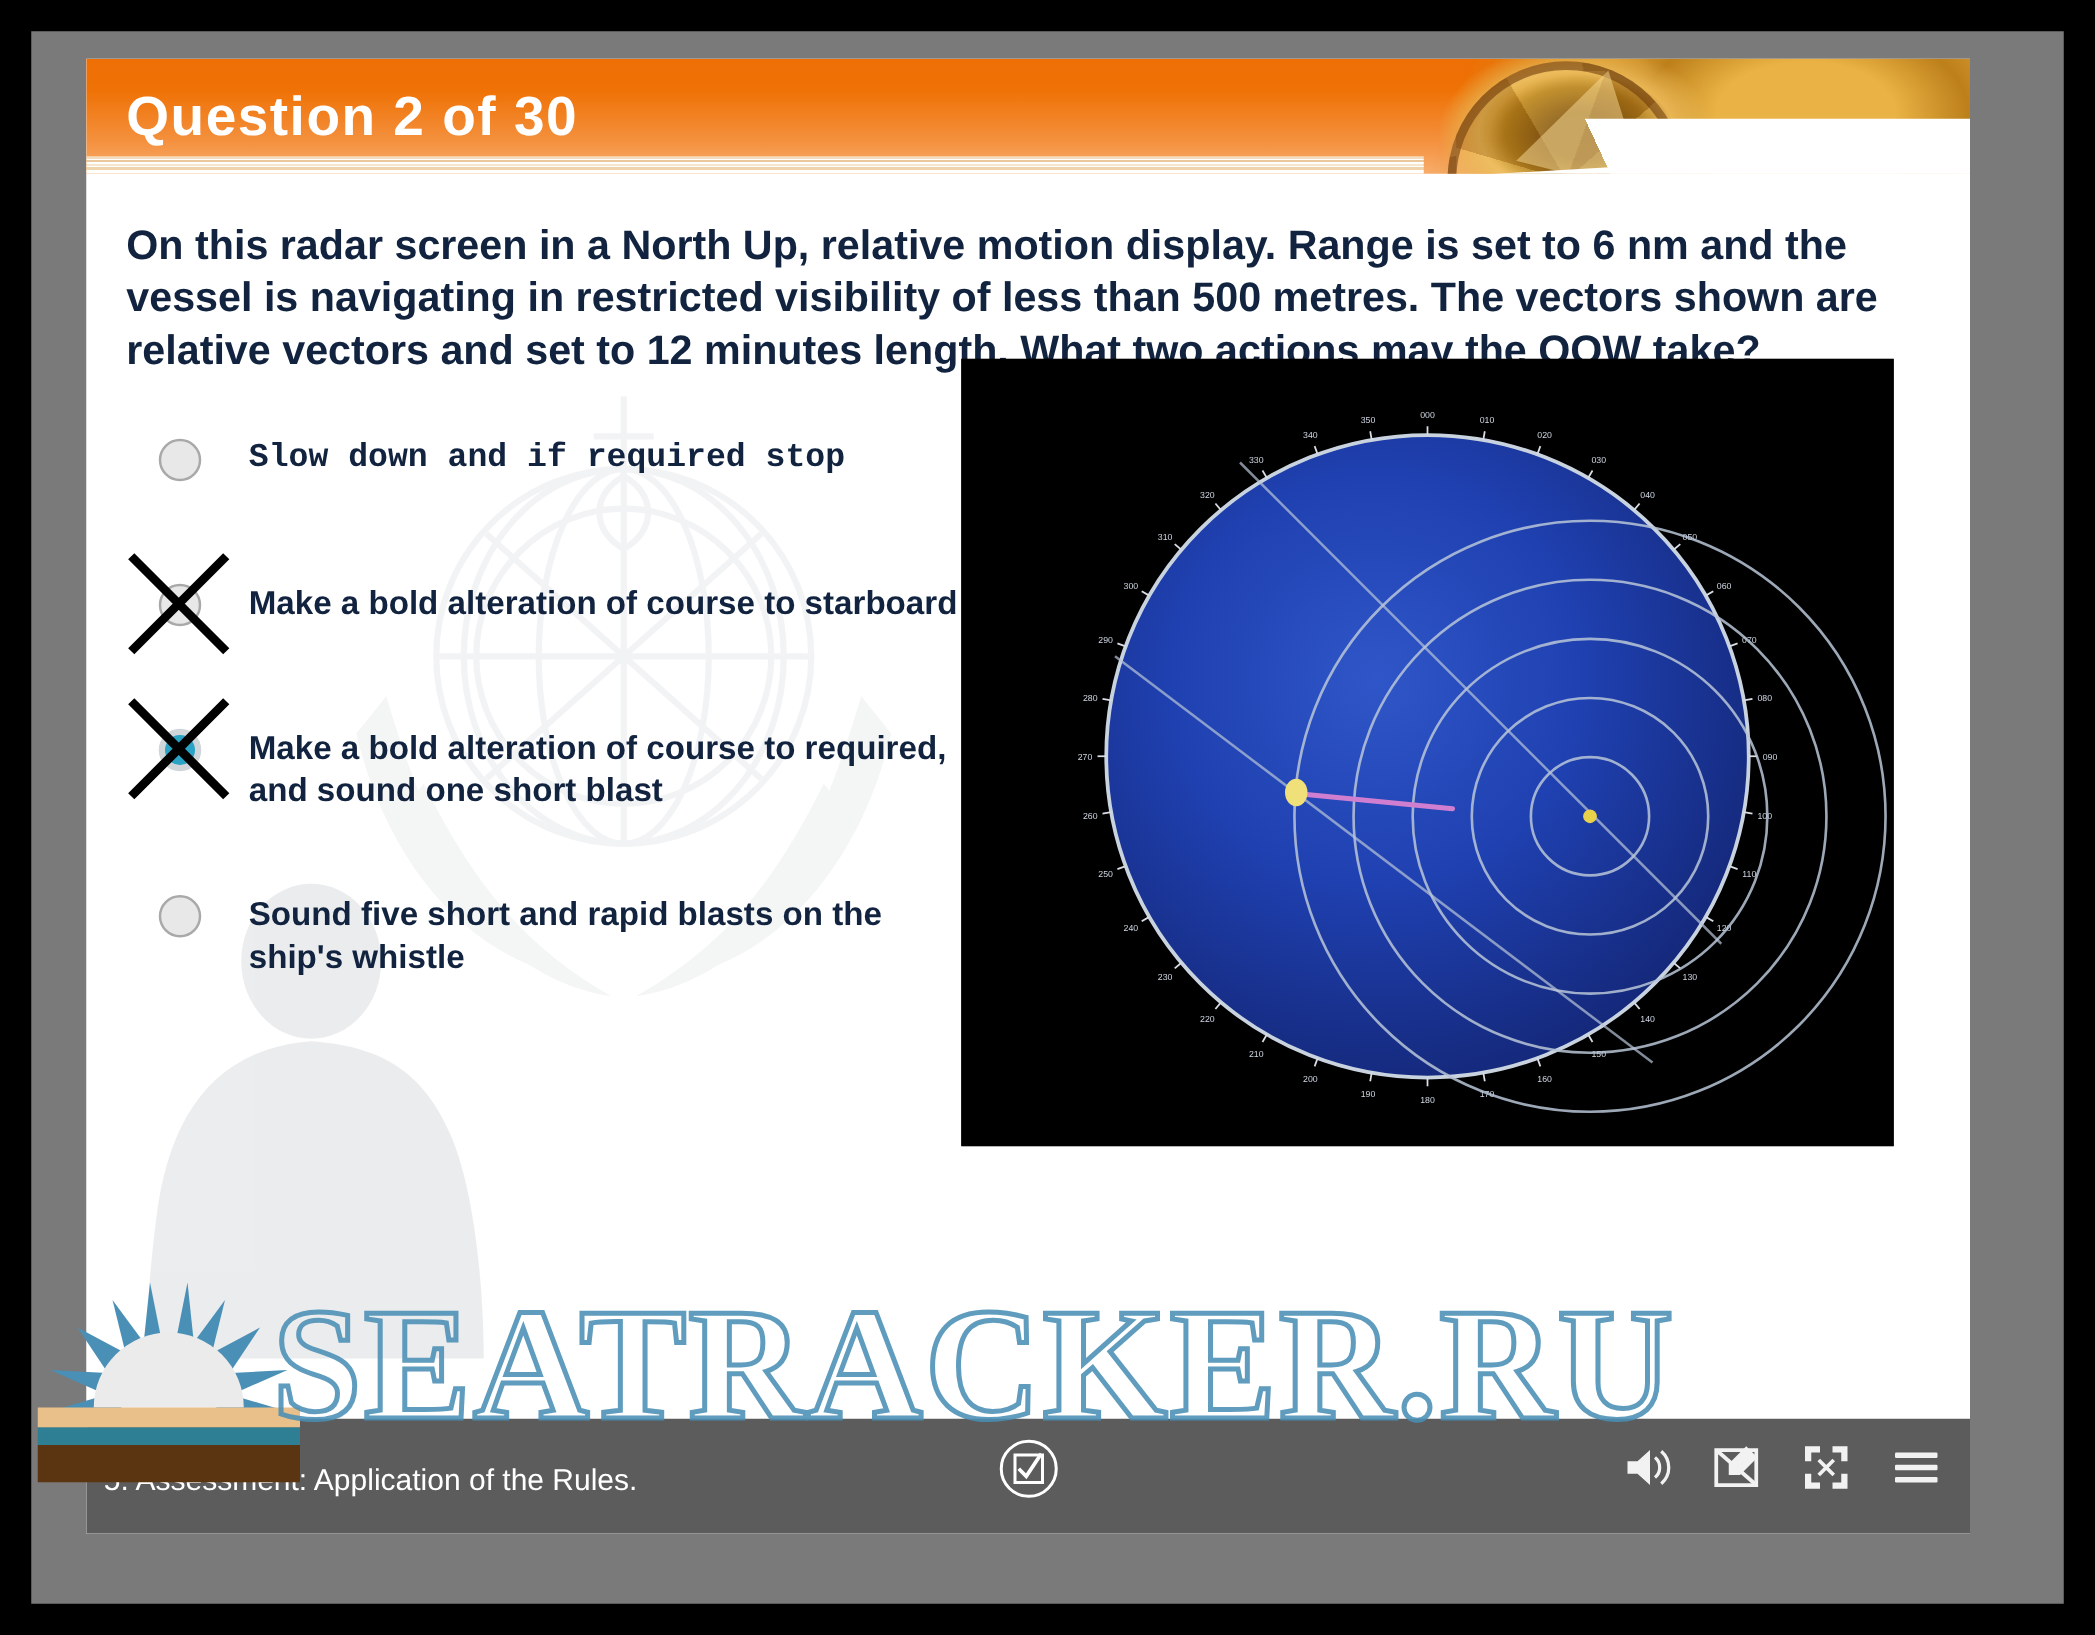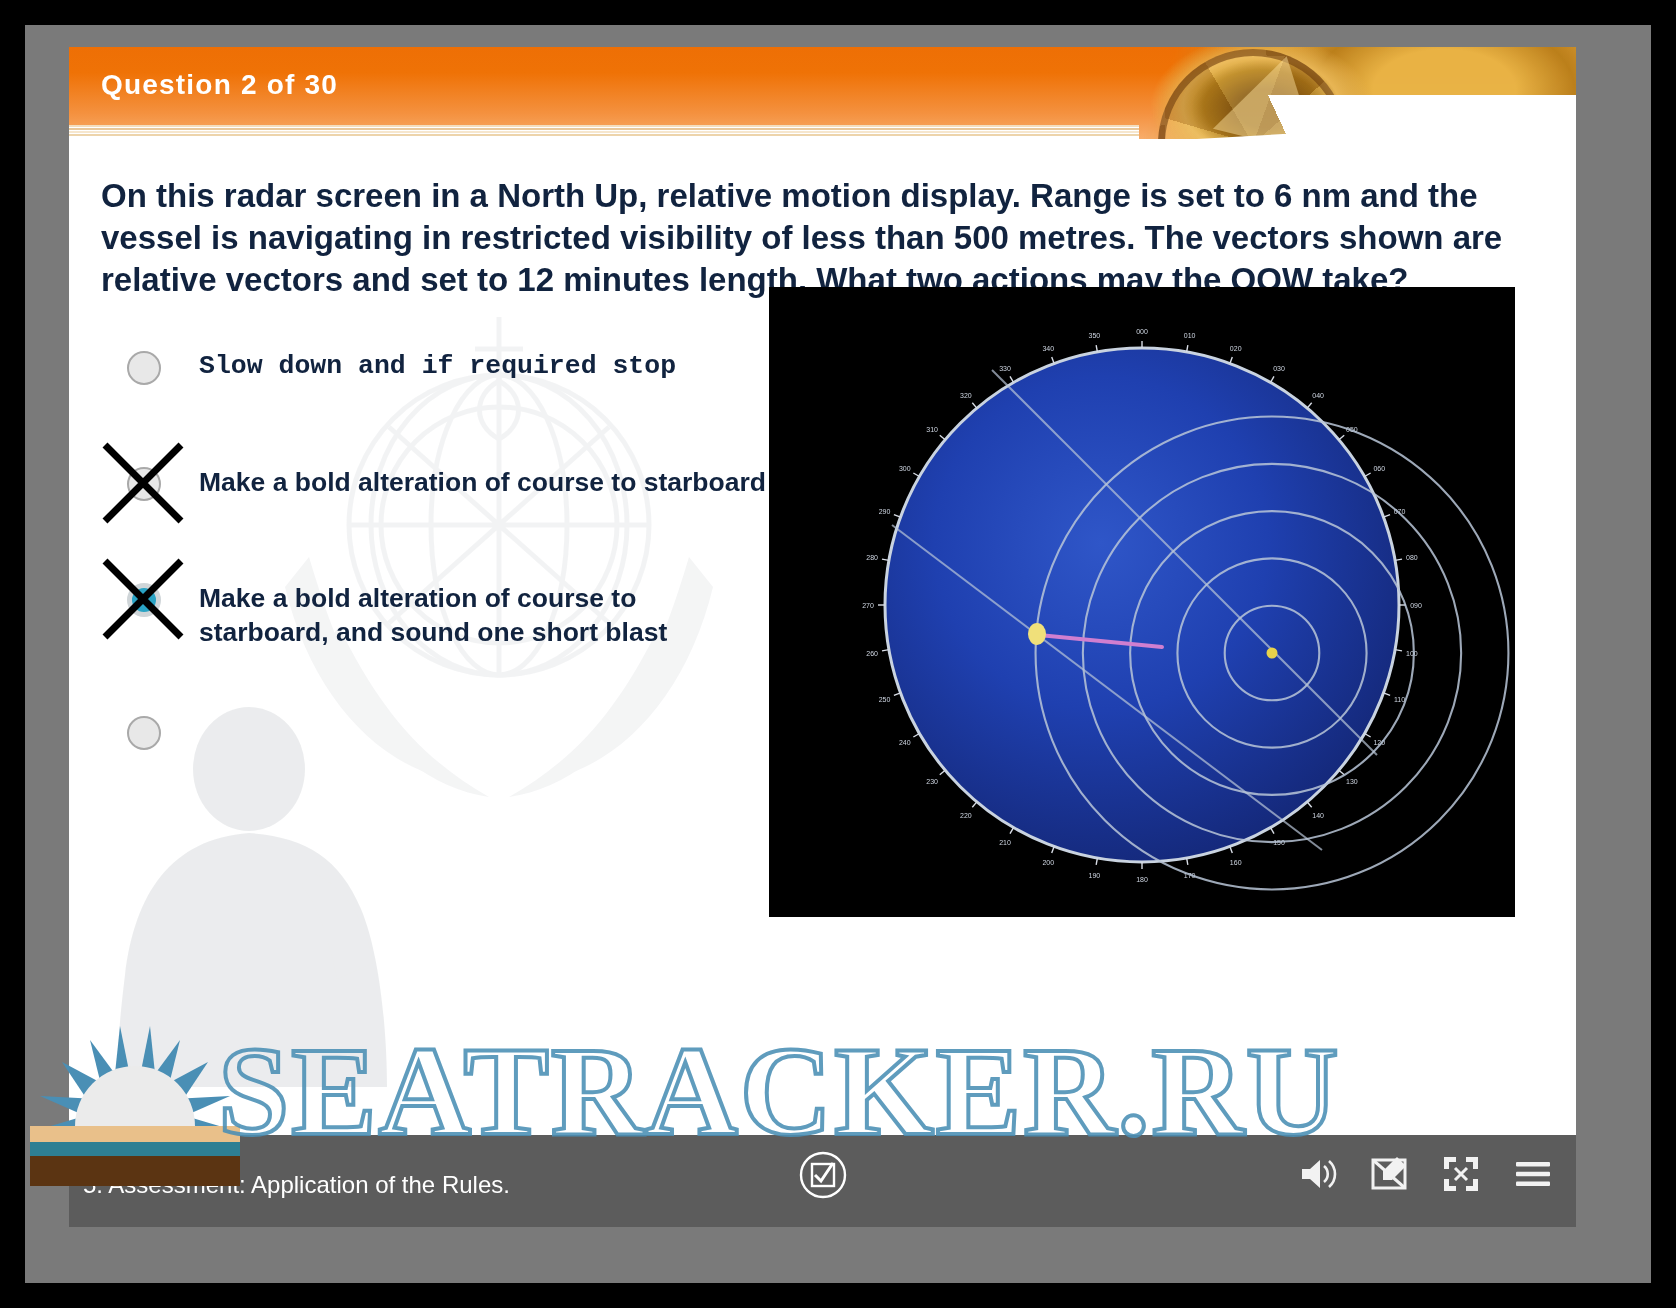--- a/index.html
+++ b/index.html
@@ -29,21 +29,21 @@
   #header {
     position: relative;
     width: 100%; height: 92px;
     background: linear-gradient(180deg,#ee6f05 0%, #ef7206 28%, #f4913f 72%, #f8ad6b 100%);
     overflow: hidden;
   }
   #header-title {
     position: absolute;
     left: 32px; top: 22px;
     color: #ffffff;
-    font-size: 28px;
+    font-size: 44px;
     font-weight: bold;
     letter-spacing: 1.2px;
   }
   
   #compass-art {
     position: absolute;
     right: 0; top: -36px;
     width: 470px; height: 132px;
     background:
       radial-gradient(ellipse 120px 80px at 34% 74%, rgba(60,30,8,.55) 0 24%, rgba(214,150,40,.0) 62%),
@@ -286,25 +286,26 @@
           <path d="M8 8 L84 84 M84 8 L8 84" stroke="#000" stroke-width="7" fill="none"></path>
         </svg>
         <div class="option-label">Make a bold alteration of course to starboard</div>
       </div>
 
       <div class="option-row" style="margin-bottom:62px;">
         <div class="radio selected"></div>
         <svg class="cross-mark" viewBox="0 0 92 92">
           <path d="M8 8 L84 84 M84 8 L8 84" stroke="#000" stroke-width="7" fill="none"></path>
         </svg>
-        <div class="option-label">Make a bold alteration of course to starboard, and sound one short blast</div>
+        <div class="option-label">Make a bold alteration of course to required, and sound one short blast</div>
       </div>
 
       <div class="option-row">
         <div class="radio"></div>
+        <div class="option-label">Sound five short and rapid blasts on the ship's whistle</div>
       </div>
 
     </div>
 
     <div id="radar-panel">
       <svg id="radar-svg" viewBox="0 0 746 630">
         <defs>
           <radialGradient id="scopeGrad" cx="42%" cy="38%" r="72%">
             <stop offset="0%" stop-color="#2f56c8"></stop>
             <stop offset="45%" stop-color="#1f40b0"></stop>

